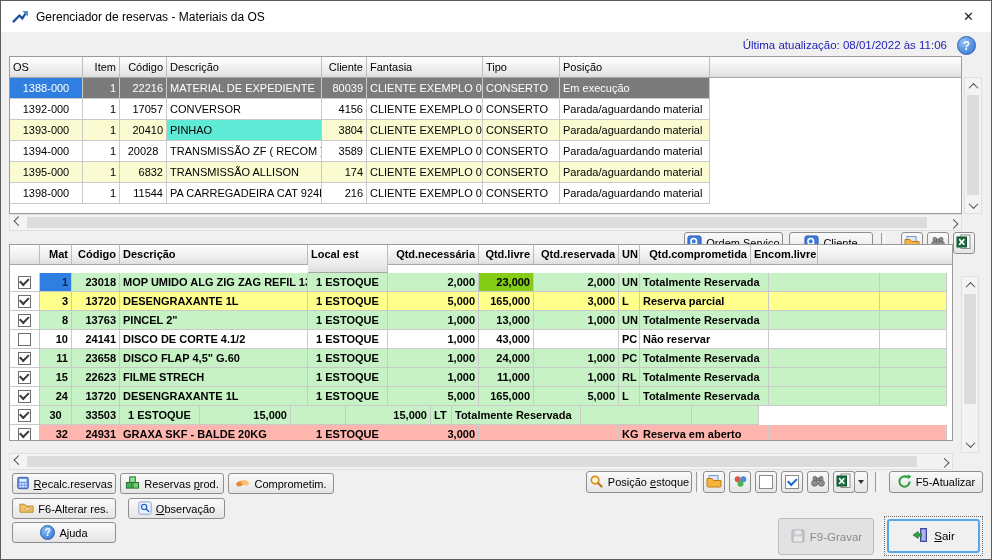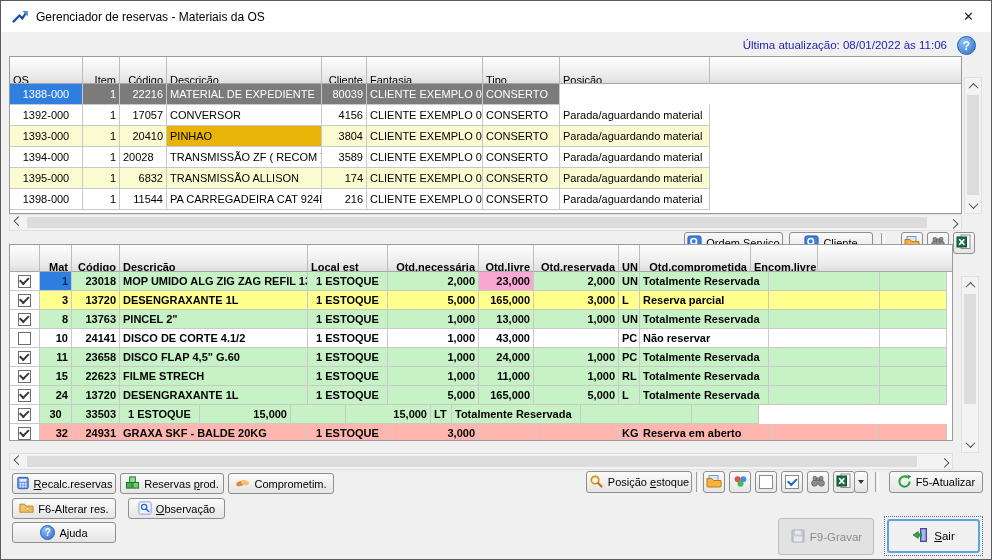--- a/index.html
+++ b/index.html
@@ -10,21 +10,21 @@
   .appicon{margin:0 8px 0 10px;display:flex;}
   .title{font-size:12px;color:#000;}
   .closebtn{position:absolute;right:0;top:0;width:45px;height:31px;display:flex;align-items:center;justify-content:center;font-size:13px;color:#222;cursor:pointer;}
   
   .updline{position:absolute;top:38px;right:44px;font-size:11.5px;color:#2222b8;}
   .helpbadge{width:19px;height:19px;border-radius:50%;background:radial-gradient(circle at 35% 30%,#8cc0f5,#2f6fd0);color:#fff;font-weight:bold;font-size:12px;display:flex;align-items:center;justify-content:center;border:1px solid #2a5faf;box-sizing:border-box;}
   .help-top{position:absolute;top:35px;left:956px;}
   
   .grid{position:absolute;background:#fff;border:1px solid #9a9a9a;box-sizing:border-box;overflow:hidden;}
   .ghead{display:flex;}
-  .hc{box-sizing:border-box;border-right:1px solid #bdbdbd;border-bottom:1px solid #a8a8a8;background:linear-gradient(#ffffff,#eaeaea 75%,#dedede);font-size:11px;padding:13px 3px;white-space:nowrap;overflow:hidden;flex-shrink:0;}
+  .hc{box-sizing:border-box;border-right:1px solid #bdbdbd;border-bottom:1px solid #a8a8a8;background:linear-gradient(#ffffff,#eaeaea 75%,#dedede);font-size:11px;padding:0 3px;white-space:nowrap;overflow:hidden;flex-shrink:0;}
   .fillc{flex:1;border-right:none;}
   .gr{display:flex;}
   .gc{box-sizing:border-box;border-right:1px solid #c9c9c9;border-bottom:1px solid #c9c9c9;font-size:11px;padding:0 3px;white-space:nowrap;overflow:hidden;flex-shrink:0;}
   .ck{display:flex;align-items:center;justify-content:center;padding:0;}
   .cb{width:13px;height:13px;background:#fff;border:1px solid #6e6e6e;box-sizing:border-box;display:inline-flex;align-items:center;justify-content:center;}
   .mark{display:block;width:7px;height:3.5px;border-left:2px solid #3a3a3a;border-bottom:2px solid #3a3a3a;transform:rotate(-45deg) translate(0.5px,-1px);}
   
   .vscroll,.hscroll{position:absolute;background:#f3f3f3;border:1px solid #e0e0e0;box-sizing:border-box;}
   .sbtn{position:absolute;display:flex;align-items:center;justify-content:center;}
   .chv{display:inline-block;width:6px;height:6px;border-left:1.6px solid #4a4a4a;border-top:1.6px solid #4a4a4a;}
@@ -79,45 +79,46 @@
       </div>
     <div id="os-rows">
         <div class="gr" style="height: 21px;">
           <div class="gc" style="width: 73px; height: 21px; line-height: 20px; background: rgb(46, 127, 224); text-align: center; color: rgb(255, 255, 255);">1388-000</div>
           <div class="gc" style="width: 37px; height: 21px; line-height: 20px; background: rgb(123, 123, 123); text-align: right; color: rgb(255, 255, 255);">1</div>
           <div class="gc" style="width: 47px; height: 21px; line-height: 20px; background: rgb(123, 123, 123); text-align: right; color: rgb(255, 255, 255);">22216</div>
           <div class="gc" style="width: 155px; height: 21px; line-height: 20px; background: rgb(123, 123, 123); text-align: left; color: rgb(255, 255, 255);">MATERIAL DE EXPEDIENTE</div>
           <div class="gc" style="width: 45px; height: 21px; line-height: 20px; background: rgb(123, 123, 123); text-align: right; color: rgb(255, 255, 255);">80039</div>
           <div class="gc" style="width: 116px; height: 21px; line-height: 20px; background: rgb(123, 123, 123); text-align: left; color: rgb(255, 255, 255);">CLIENTE EXEMPLO 01</div>
           <div class="gc" style="width: 77px; height: 21px; line-height: 20px; background: rgb(123, 123, 123); text-align: left; color: rgb(255, 255, 255);">CONSERTO</div>
+          <div class="gc" style="width: 150px; height: 21px; line-height: 20px; background: rgb(123, 123, 123); text-align: left; color: rgb(255, 255, 255);">Em execução</div>
         </div>
         <div class="gr" style="height: 21px;">
           <div class="gc" style="width: 73px; height: 21px; line-height: 20px; background: rgb(255, 255, 255); text-align: center;">1392-000</div>
           <div class="gc" style="width: 37px; height: 21px; line-height: 20px; background: rgb(255, 255, 255); text-align: right;">1</div>
           <div class="gc" style="width: 47px; height: 21px; line-height: 20px; background: rgb(255, 255, 255); text-align: right;">17057</div>
           <div class="gc" style="width: 155px; height: 21px; line-height: 20px; background: rgb(255, 255, 255); text-align: left;">CONVERSOR</div>
           <div class="gc" style="width: 45px; height: 21px; line-height: 20px; background: rgb(255, 255, 255); text-align: right;">4156</div>
           <div class="gc" style="width: 116px; height: 21px; line-height: 20px; background: rgb(255, 255, 255); text-align: left;">CLIENTE EXEMPLO 02</div>
           <div class="gc" style="width: 77px; height: 21px; line-height: 20px; background: rgb(255, 255, 255); text-align: left;">CONSERTO</div>
           <div class="gc" style="width: 150px; height: 21px; line-height: 20px; background: rgb(255, 255, 255); text-align: left;">Parada/aguardando material</div>
         </div>
         <div class="gr" style="height: 21px;">
           <div class="gc" style="width: 73px; height: 21px; line-height: 20px; background: rgb(251, 251, 210); text-align: center;">1393-000</div>
           <div class="gc" style="width: 37px; height: 21px; line-height: 20px; background: rgb(251, 251, 210); text-align: right;">1</div>
           <div class="gc" style="width: 47px; height: 21px; line-height: 20px; background: rgb(251, 251, 210); text-align: right;">20410</div>
-          <div class="gc" style="width: 155px; height: 21px; line-height: 20px; background: #eab308; text-align: left;">PINHAO</div>
+          <div class="gc" style="width: 155px; height: 21px; line-height: 20px; background: #5eead4; text-align: left;">PINHAO</div>
           <div class="gc" style="width: 45px; height: 21px; line-height: 20px; background: rgb(251, 251, 210); text-align: right;">3804</div>
           <div class="gc" style="width: 116px; height: 21px; line-height: 20px; background: rgb(251, 251, 210); text-align: left;">CLIENTE EXEMPLO 03</div>
           <div class="gc" style="width: 77px; height: 21px; line-height: 20px; background: rgb(251, 251, 210); text-align: left;">CONSERTO</div>
           <div class="gc" style="width: 150px; height: 21px; line-height: 20px; background: rgb(251, 251, 210); text-align: left;">Parada/aguardando material</div>
         </div>
         <div class="gr" style="height: 21px;">
           <div class="gc" style="width: 73px; height: 21px; line-height: 20px; background: rgb(255, 255, 255); text-align: center;">1394-000</div>
           <div class="gc" style="width: 37px; height: 21px; line-height: 20px; background: rgb(255, 255, 255); text-align: right;">1</div>
-          <div class="gc" style="width: 47px; height: 21px; line-height: 20px; background: rgb(255, 255, 255); text-align: left;">20028</div>
+          <div class="gc" style="width: 47px; height: 21px; line-height: 20px; background: rgb(255, 255, 255); text-align: center;">20028</div>
           <div class="gc" style="width: 155px; height: 21px; line-height: 20px; background: rgb(255, 255, 255); text-align: left;">TRANSMISSÃO ZF ( RECOM )</div>
           <div class="gc" style="width: 45px; height: 21px; line-height: 20px; background: rgb(255, 255, 255); text-align: right;">3589</div>
           <div class="gc" style="width: 116px; height: 21px; line-height: 20px; background: rgb(255, 255, 255); text-align: left;">CLIENTE EXEMPLO 04</div>
           <div class="gc" style="width: 77px; height: 21px; line-height: 20px; background: rgb(255, 255, 255); text-align: left;">CONSERTO</div>
           <div class="gc" style="width: 150px; height: 21px; line-height: 20px; background: rgb(255, 255, 255); text-align: left;">Parada/aguardando material</div>
         </div>
         <div class="gr" style="height: 21px;">
           <div class="gc" style="width: 73px; height: 21px; line-height: 20px; background: rgb(251, 251, 210); text-align: center;">1395-000</div>
           <div class="gc" style="width: 37px; height: 21px; line-height: 20px; background: rgb(251, 251, 210); text-align: right;">1</div>
           <div class="gc" style="width: 47px; height: 21px; line-height: 20px; background: rgb(251, 251, 210); text-align: right;">6832</div>
@@ -199,42 +200,42 @@
           <path d="M3.2 5.2 L8.3 10.8 M8.3 5.2 L3.2 10.8" stroke="#fff" stroke-width="1.6"></path>
         </svg></span>
   </button>
 
   <div class="grid" style="left:8px;top:243px;width:944px;height:197px;font-weight:bold;">
     <div class="ghead" id="mat-head">
         <div class="hc" style="width: 30px; height: 20px; line-height: 19px; text-align: left;"></div>
         <div class="hc" style="width: 32px; height: 20px; line-height: 19px; text-align: right;">Mat</div>
         <div class="hc" style="width: 48px; height: 20px; line-height: 19px; text-align: right;">Código</div>
         <div class="hc" style="width: 188px; height: 20px; line-height: 19px; text-align: left;">Descrição</div>
-        <div class="hc" style="width: 80px; height: 20px; line-height: 19px; text-align: left;">Local est</div>
+        <div class="hc" style="width: 80px; height: 28px; line-height: 19px; text-align: left;">Local est</div>
         <div class="hc" style="width: 91px; height: 20px; line-height: 19px; text-align: right;">Qtd.necessária</div>
         <div class="hc" style="width: 55px; height: 20px; line-height: 19px; text-align: right;">Qtd.livre</div>
         <div class="hc" style="width: 85px; height: 20px; line-height: 19px; text-align: right;">Qtd.reservada</div>
         <div class="hc" style="width: 21px; height: 20px; line-height: 19px; text-align: left;">UN</div>
         <div class="hc" style="width: 111px; height: 20px; line-height: 19px; text-align: right;">Qtd.comprometida</div>
         <div class="hc" style="width: 67px; height: 20px; line-height: 19px; text-align: right;">Encom.livre</div>
         <div class="hc fillc" style="height: 20px;"></div>
       </div>
     <div id="mat-rows">
         <div class="gr" style="height: 19px;">
           <div class="gc ck" style="width: 30px; height: 19px; line-height: 18px; background: rgb(255, 255, 255);">
             <span class="cb">
               <i class="mark"></i>
             </span>
           </div>
           <div class="gc" style="width: 32px; height: 19px; line-height: 18px; background: rgb(46, 127, 224); text-align: right; color: rgb(11, 42, 85);">1</div>
           <div class="gc" style="width: 48px; height: 19px; line-height: 18px; background: rgb(198, 242, 198); text-align: right;">23018</div>
           <div class="gc" style="width: 188px; height: 19px; line-height: 18px; background: rgb(198, 242, 198); text-align: left;">MOP UMIDO ALG ZIG ZAG REFIL 132</div>
           <div class="gc" style="width: 80px; height: 19px; line-height: 18px; background: rgb(198, 242, 198); text-align: center;">1 ESTOQUE</div>
           <div class="gc" style="width: 91px; height: 19px; line-height: 18px; background: rgb(198, 242, 198); text-align: right;">2,000</div>
-          <div class="gc" style="width: 55px; height: 19px; line-height: 18px; background: #f9a8d4; text-align: right;">23,000</div>
+          <div class="gc" style="width: 55px; height: 19px; line-height: 18px; background: #84cc16; text-align: right;">23,000</div>
           <div class="gc" style="width: 85px; height: 19px; line-height: 18px; background: rgb(198, 242, 198); text-align: right;">2,000</div>
           <div class="gc" style="width: 21px; height: 19px; line-height: 18px; background: rgb(198, 242, 198); text-align: left;">UN</div>
           <div class="gc" style="width: 129px; height: 19px; line-height: 18px; background: rgb(198, 242, 198); text-align: left;">Totalmente Reservada</div>
           <div class="gc" style="width: 111px; height: 19px; line-height: 18px; background: rgb(198, 242, 198); text-align: right;"></div>
           <div class="gc" style="width: 67px; height: 19px; line-height: 18px; background: rgb(198, 242, 198); text-align: right;"></div>
         </div>
         <div class="gr" style="height: 19px;">
           <div class="gc ck" style="width: 30px; height: 19px; line-height: 18px; background: rgb(255, 255, 255);">
             <span class="cb">
               <i class="mark"></i>

